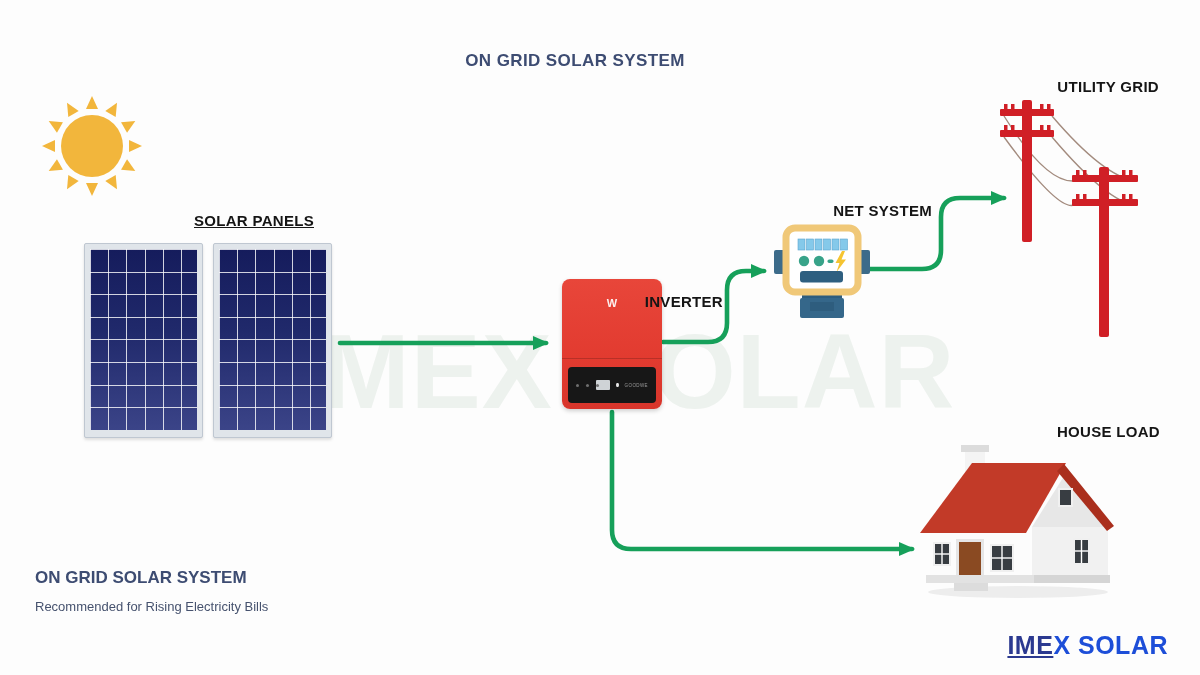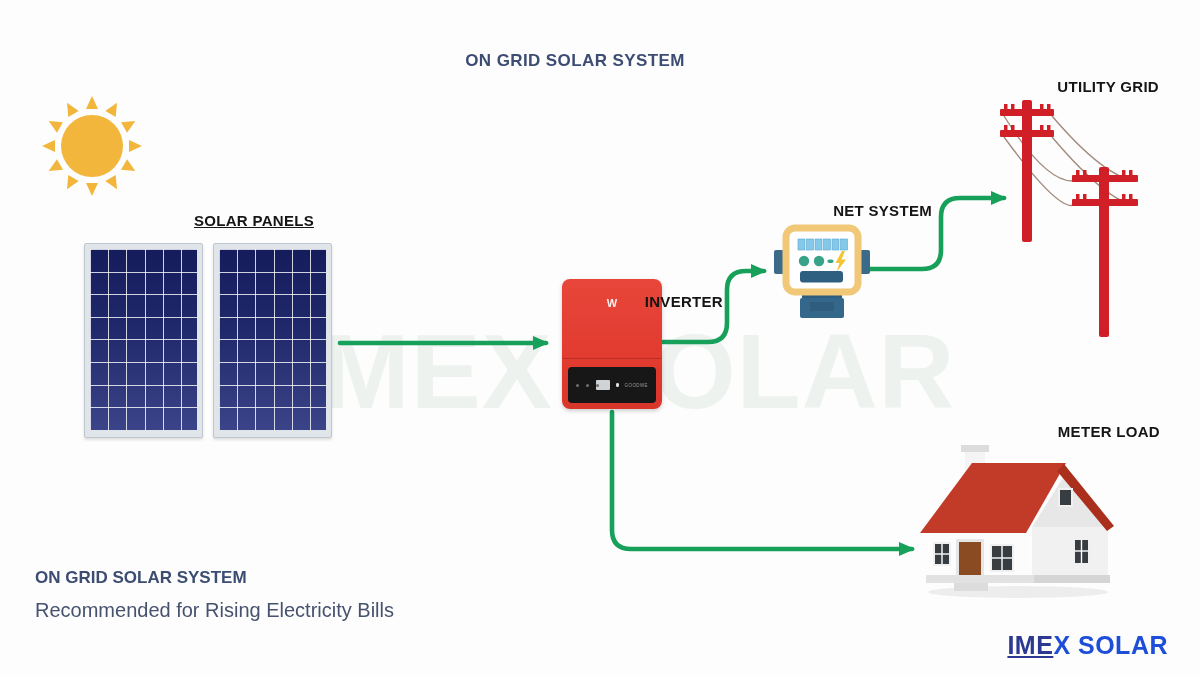--- a/index.html
+++ b/index.html
@@ -20,21 +20,21 @@
     position:absolute;width:220px;text-align:right;font-size:15px;font-weight:bold;
     color:#151515;letter-spacing:.3px;z-index:4;
   }
   .lbl-panels{left:94px;top:212px;text-decoration:underline;}
   .lbl-inverter{left:503px;top:273px;margin-top:20px;}
   .lbl-meter{left:712px;top:202px;}
   .lbl-grid{left:939px;top:78px;}
   .lbl-house{left:940px;top:423px;}
   .footer{position:absolute;left:35px;top:568px;z-index:5;}
   .footer-heading{font-size:17px;font-weight:bold;color:#3d4c72;}
-  .footer-line{font-size:20px;color:#46526e;margin-top:11px;}
+  .footer-line{font-size:13px;color:#46526e;margin-top:11px;}
   .brand-logo{
     position:absolute;right:32px;top:631px;font-size:25px;font-weight:800;
     letter-spacing:.5px;z-index:5;white-space:nowrap;
   }
   .brand-blue{color:#2b3990;text-decoration:underline;}
   .brand-green{color:#1d4ed8;}
   
   .arrows{position:absolute;left:0;top:0;z-index:2;}
   
   .sun{position:absolute;left:40px;top:94px;z-index:3;}
@@ -195,21 +195,21 @@
         <rect x="103" y="75" width="3.5" height="6"></rect>
       <rect x="142" y="75" width="3.5" height="6"></rect>
         <rect x="149" y="75" width="3.5" height="6"></rect>
       <rect x="96" y="99" width="3.5" height="6"></rect>
         <rect x="103" y="99" width="3.5" height="6"></rect>
       <rect x="142" y="99" width="3.5" height="6"></rect>
         <rect x="149" y="99" width="3.5" height="6"></rect>
     </g>
   </svg>
 
-  <div class="comp-label lbl-house">METER LOAD</div>
+  <div class="comp-label lbl-house">HOUSE LOAD</div>
   <svg class="house" width="196" height="160" viewBox="0 0 196 160">
     <ellipse cx="100" cy="147" rx="90" ry="6" fill="#ededed"></ellipse>
     <rect x="114" y="82" width="76" height="48" fill="#f1f1f1"></rect>
     <polygon points="114,82 148,28 190,82" fill="#e7e7e7"></polygon>
     <rect x="12" y="88" width="100" height="42" fill="#fcfcfc"></rect>
     <rect x="47" y="3" width="20" height="30" fill="#f4f4f4"></rect>
     <rect x="43" y="0" width="28" height="7" fill="#dcdcdc"></rect>
     <polygon points="2,88 54,18 148,18 108,88" fill="#c23a28"></polygon>
     <polygon points="146,19 196,81 189,86 139,26" fill="#aa2f1d"></polygon>
     <rect x="8" y="130" width="108" height="8" fill="#e2e2e2"></rect>

